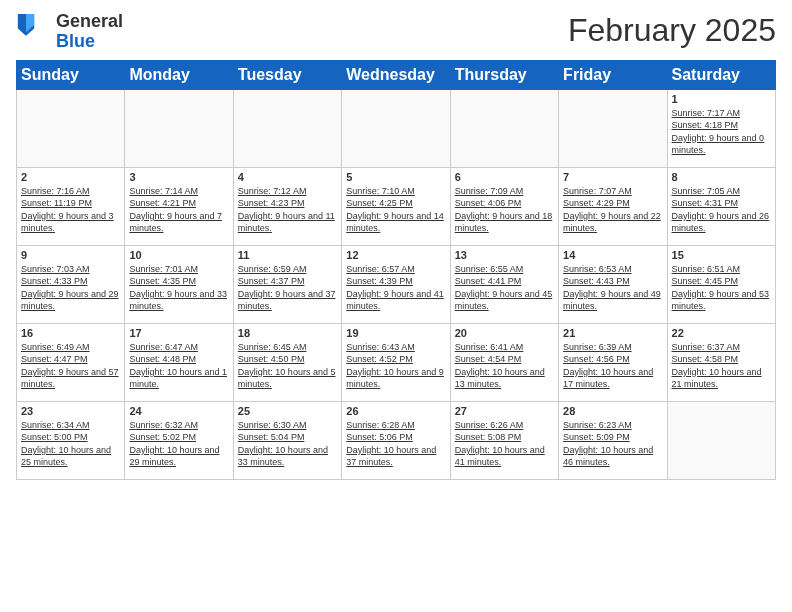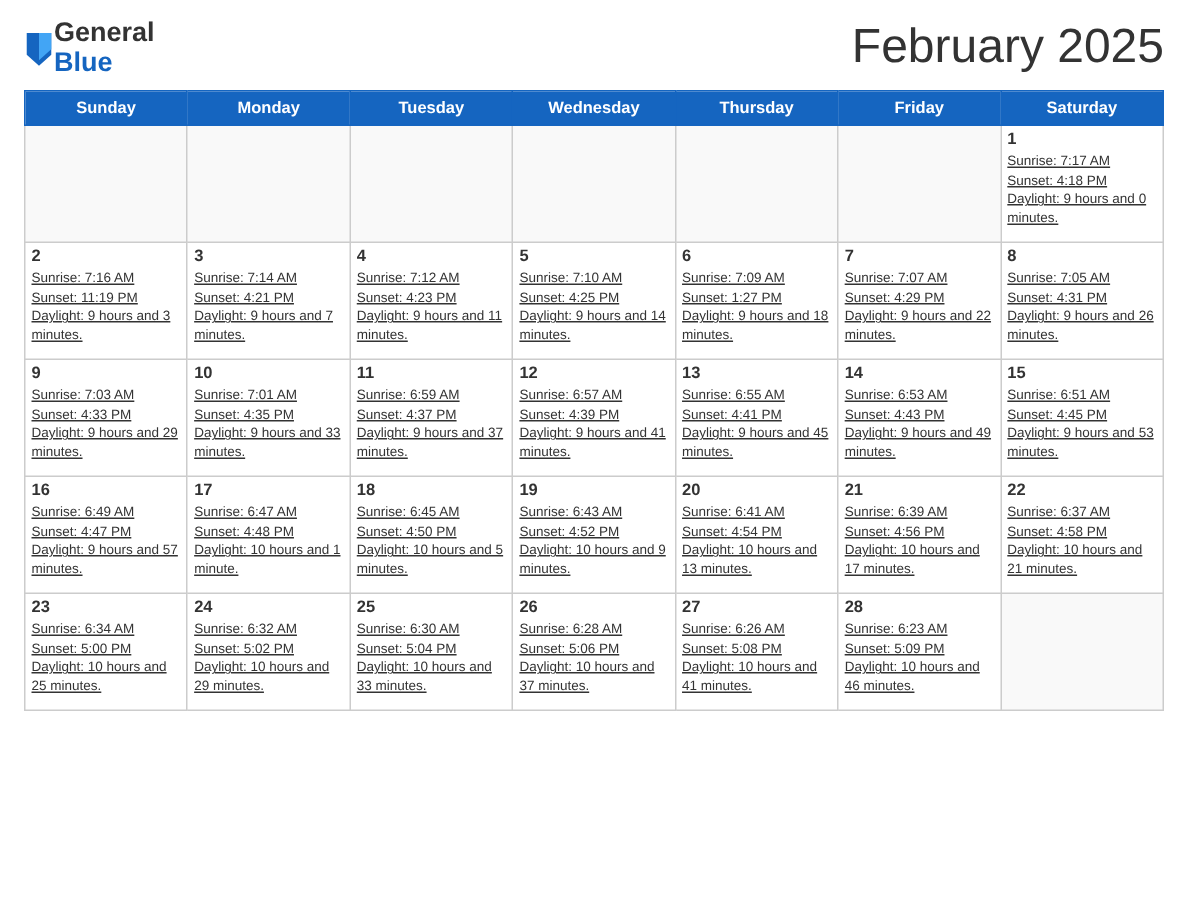--- a/index.html
+++ b/index.html
@@ -15,22 +15,21 @@
       padding: 12px 16px 8px 16px;
     }
     .header {
       display: flex;
       justify-content: space-between;
       align-items: flex-start;
       margin-bottom: 8px;
     }
     .logo {
       display: flex;
-      align-items: center;
-      gap: 0;
+      gap: 20px;
     }
     .logo-text {
       font-size: 18px;
       font-weight: bold;
       line-height: 1.1;
     }
     .logo-general { color: #333; }
     .logo-blue { color: #1565c0; }
     .logo-icon {
       width: 20px;
@@ -51,22 +50,22 @@
     }
     .calendar {
       width: 100%;
       border-collapse: collapse;
       font-size: 10px;
     }
     .calendar th {
       background-color: #1565c0;
       color: #fff;
       padding: 5px 4px;
-      text-align: center;
-      font-size: 11px;
+      text-align: left;
+      font-size: 16px;
       font-weight: bold;
       border: 1px solid #1565c0;
     }
     .calendar td {
       border: 1px solid #ccc;
       vertical-align: top;
       padding: 3px 4px;
       width: calc(100% / 7);
       height: 78px;
       color: #333;
@@ -155,21 +154,21 @@
           </td>
           <td>
             <div class="day-num">5</div>
             <div class="day-info">Sunrise: 7:10 AM
 Sunset: 4:25 PM
 Daylight: 9 hours and 14 minutes.</div>
           </td>
           <td>
             <div class="day-num">6</div>
             <div class="day-info">Sunrise: 7:09 AM
-Sunset: 1:27 PM
+Sunset: 4:06 PM
 Daylight: 9 hours and 18 minutes.</div>
           </td>
           <td>
             <div class="day-num">7</div>
             <div class="day-info">Sunrise: 7:07 AM
 Sunset: 4:29 PM
 Daylight: 9 hours and 22 minutes.</div>
           </td>
           <td>
             <div class="day-num">8</div>

